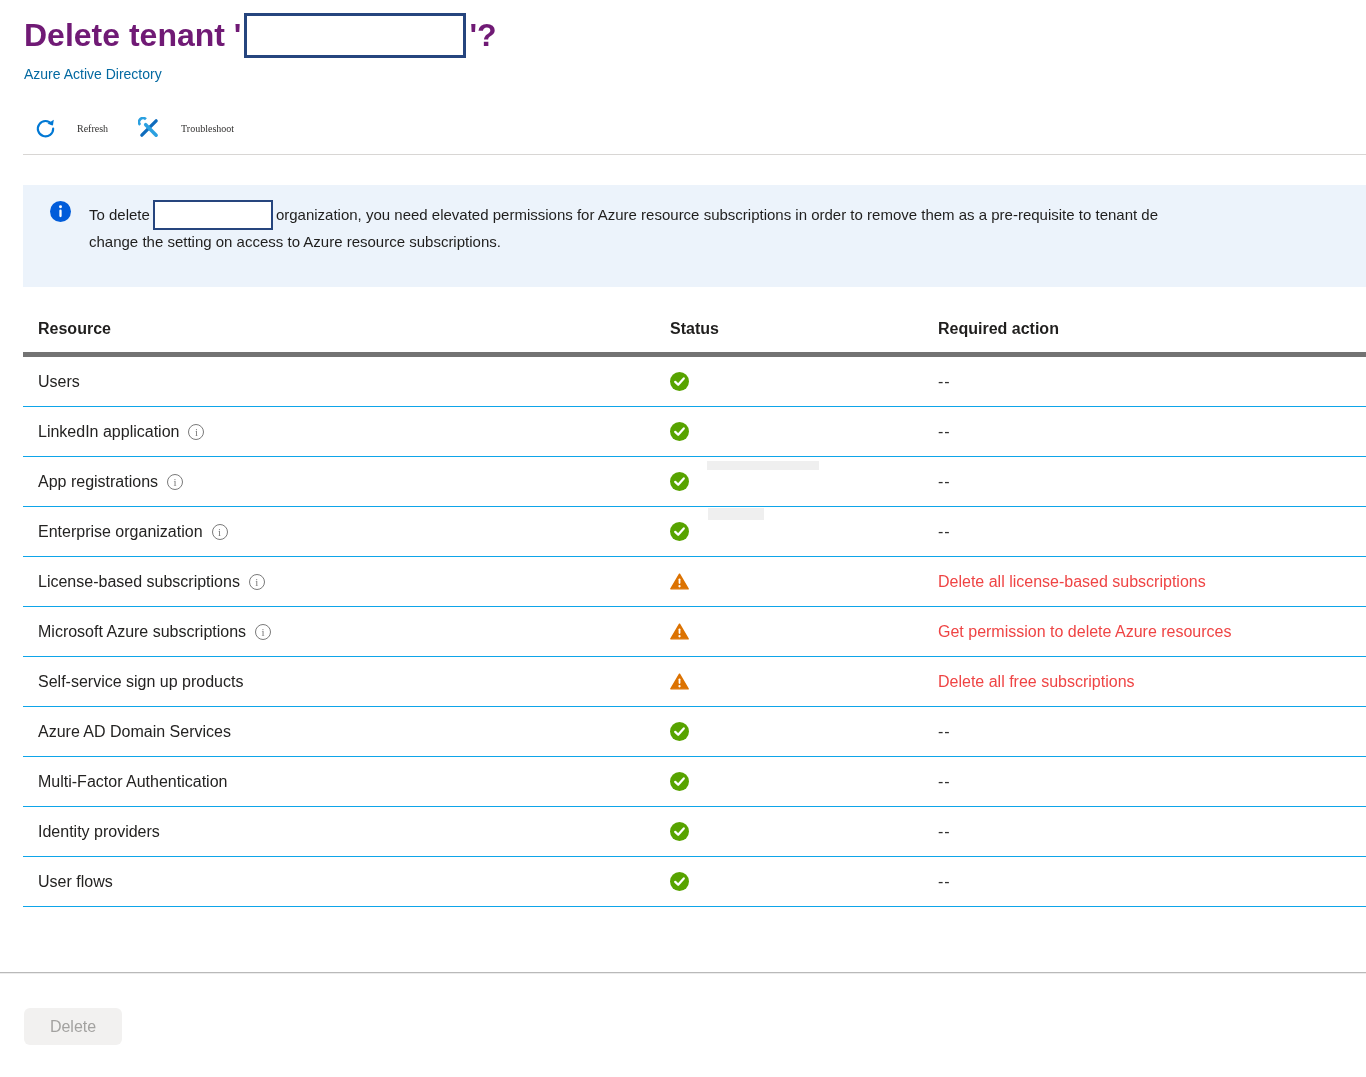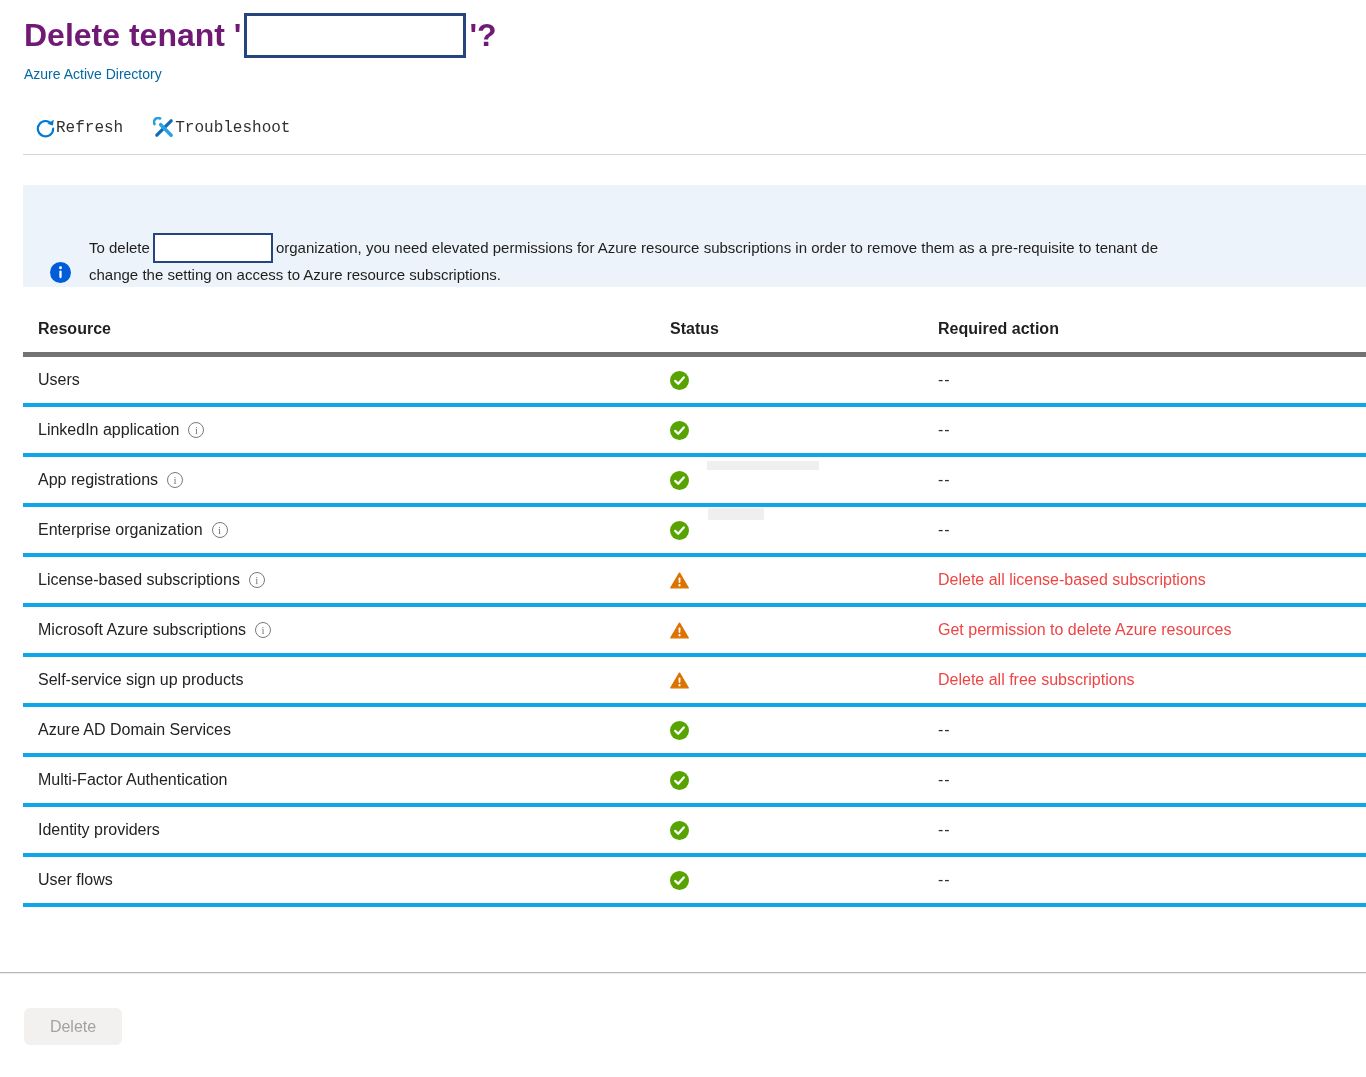--- a/index.html
+++ b/index.html
@@ -24,35 +24,35 @@
   }
   .redact-title { width: 222px; height: 45px; margin: 0 3px; }
   .subtitle { font-size: 14px; color: #0369a1; margin-top: 6px; }
 
   
   .toolbar {
     display: flex; align-items: center;
     margin: 26px 0 0 35px; height: 40px;
   }
   .toolbar-btn {
-    display: flex; align-items: center; gap: 0;
-    font-size: 16px; color: #323130; cursor: pointer;
+    display: flex; align-items: center; gap: 21px;
+    font-size: 10px; color: #323130; cursor: pointer;
     margin-right: 30px; background: none; border: none;
-    font-family: Liberation Mono, monospace;
+    font-family: Liberation Serif, serif;
   }
   .toolbar-btn svg { display: block; }
   .toolbar-divider {
     margin-left: 23px; height: 1px; background: #d8d6d4; margin-top: 6px;
   }
 
   
   .banner {
     margin: 30px 0 0 23px; height: 102px;
     background: #ecf3fb;
-    display: flex; align-items: flex-end;
+    display: flex; align-items: flex-start;
     padding: 15px 10px 0 27px;
     overflow: hidden;
   }
   .banner .info-badge { flex: 0 0 auto; margin-top: 1px; }
   .banner-text { margin-left: 18px; font-size: 15px; color: #1f1e1d; line-height: 24px; min-width: 0; }
   .banner-line1 {
     display: flex; align-items: center; white-space: nowrap; overflow: hidden;
   }
   .redact-banner { width: 120px; height: 30px; border-width: 2px; margin: 0 3px; flex: 0 0 auto; }
 
@@ -64,21 +64,21 @@
     align-items: center;
     padding-left: 15px;
   }
   .t-head {
     height: 52px;
     border-bottom: 5px solid #737373;
     font-size: 16px; font-weight: bold; color: #201f1e;
   }
   .t-row {
     height: 50px;
-    border-bottom: 4px solid #0ea5e9;
+    border-bottom: 1px solid #0ea5e9;
     font-size: 16px; color: #242322;
   }
   .resource-cell { display: flex; align-items: center; gap: 9px; }
   .info-icon {
     width: 16px; height: 16px; border: 1px solid #7a7a7a; border-radius: 50%;
     color: #7a7a7a; font-size: 11px; line-height: 14px; text-align: center;
     font-style: normal; cursor: pointer; flex: 0 0 auto;
     font-family: "Liberation Serif", serif;
   }
   .status-cell svg { display: block; }

